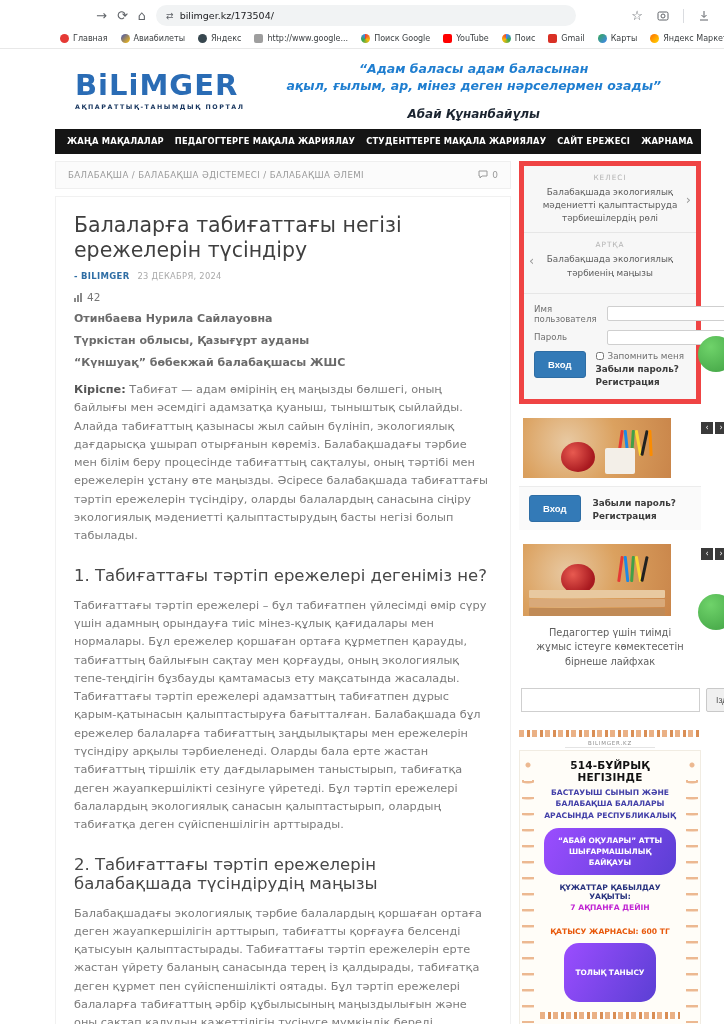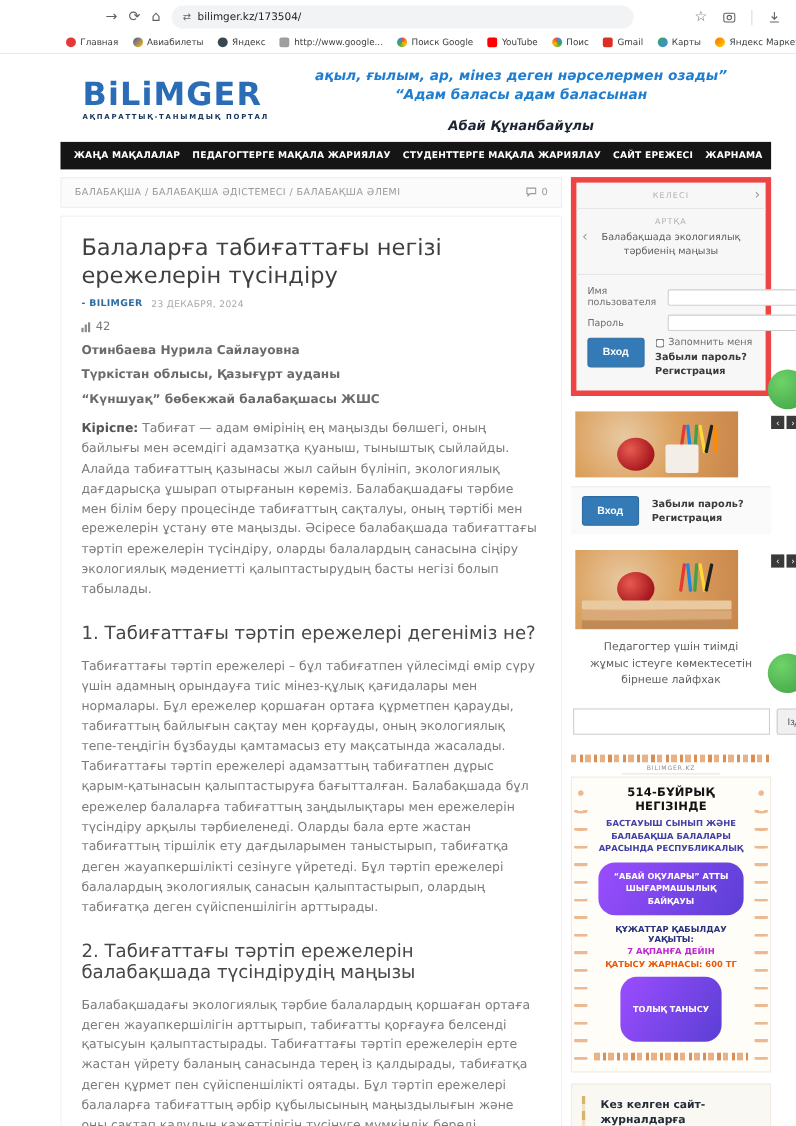--- a/index.html
+++ b/index.html
@@ -113,21 +113,21 @@
     background:repeating-radial-gradient(circle at 6px 8px,#eab186 0 2px,transparent 3px 16px); opacity:.9; }
   .orn-v.l { left:2px; } .orn-v.r { right:2px; }
   .ad1-h1 { font-size:10.5px; font-weight:800; color:#121212; letter-spacing:.2px; }
   .ad1-h2 { font-size:7.6px; font-weight:800; color:#4340a8; line-height:1.5; margin-top:4px; }
   .pill { background:linear-gradient(120deg,#9b4dff,#5b3fd4); color:#fff; border:none;
     border-radius:15px; font-weight:800; font-size:7.4px; line-height:1.5; padding:7px 10px;
     margin:7px auto 0; display:block; width:132px; cursor:pointer;
     font-family:"DejaVu Sans","Liberation Sans",sans-serif; }
   .ad1-docs { font-size:7.6px; font-weight:700; color:#28327e; margin-top:8px; }
   .ad1-deadline { font-size:7.6px; font-weight:800; color:#c026d3; margin-top:2px; }
-  .ad1-fee { font-size:7.6px; font-weight:800; color:#28327e; margin-top:3px; }
+  .ad1-fee { font-size:7.6px; font-weight:800; color:#28327e; margin-top:15px; }
   .ad1-fee span { color:#e8590c; }
   .pill.small { width:92px; padding:24px 8px; }
   .chain.b { margin-top:10px; }
 
   .ad2 { position:relative; background:#faf8f3; border:1px solid #f0ece2; margin-top:10px;
     padding:12px 12px 10px 26px; }
   .orn-squiggle { position:absolute; left:9px; top:10px; bottom:10px; width:3px;
     background:repeating-linear-gradient(180deg,#d8b36a 0 8px,#f0e3c4 8px 14px); border-radius:2px; }
   .ad2-h { font-size:9.8px; font-weight:800; color:#242c38; line-height:1.45; }
 
@@ -212,22 +212,22 @@
 </div>
 
 <div class="page">
 
   <div class="site-head">
     <div>
       <div class="logo-title">BiLiMGER</div>
       <div class="logo-sub">АҚПАРАТТЫҚ-ТАНЫМДЫҚ ПОРТАЛ</div>
     </div>
     <div class="quote">
+      <div class="q">“Адам баласы адам баласынан</div>
       <div class="q">ақыл, ғылым, ар, мінез деген нәрселермен озады”</div>
-      <div class="q">“Адам баласы адам баласынан</div>
       <div class="a">Абай Құнанбайұлы</div>
     </div>
   </div>
 
   <div class="mainnav">
     <a>ЖАҢА МАҚАЛАЛАР</a>
     <a>ПЕДАГОГТЕРГЕ МАҚАЛА ЖАРИЯЛАУ</a>
     <a>СТУДЕНТТЕРГЕ МАҚАЛА ЖАРИЯЛАУ</a>
     <a>САЙТ ЕРЕЖЕСІ</a>
     <a>ЖАРНАМА</a>
@@ -275,20 +275,21 @@
         <p>Балабақшадағы экологиялық тәрбие балалардың қоршаған ортаға деген жауапкершілігін арттырып, табиғатты қорғауға белсенді қатысуын қалыптастырады. Табиғаттағы тәртіп ережелерін ерте жастан үйрету баланың санасында терең із қалдырады, табиғатқа деген құрмет пен сүйіспеншілікті оятады. Бұл тәртіп ережелері балаларға табиғаттың әрбір құбылысының маңыздылығын және оны сақтап қалудың қажеттілігін түсінуге мүмкіндік береді.</p>
 
       </div>
     </div>
 
     <div class="side-col">
 
       <div class="card">
         <div class="pn-sec">
           <div class="pn-label">КЕЛЕСІ</div>
+          <div class="pn-title">Балабақшада экологиялық мәдениетті қалыптастыруда тәрбиешілердің рөлі</div>
           <span class="pn-arrow r">›</span>
         </div>
         <div class="pn-div"></div>
         <div class="pn-sec">
           <div class="pn-label">АРТҚА</div>
           <div class="pn-title">Балабақшада экологиялық тәрбиенің маңызы</div>
           <span class="pn-arrow l">‹</span>
         </div>
 
         <div class="login">

